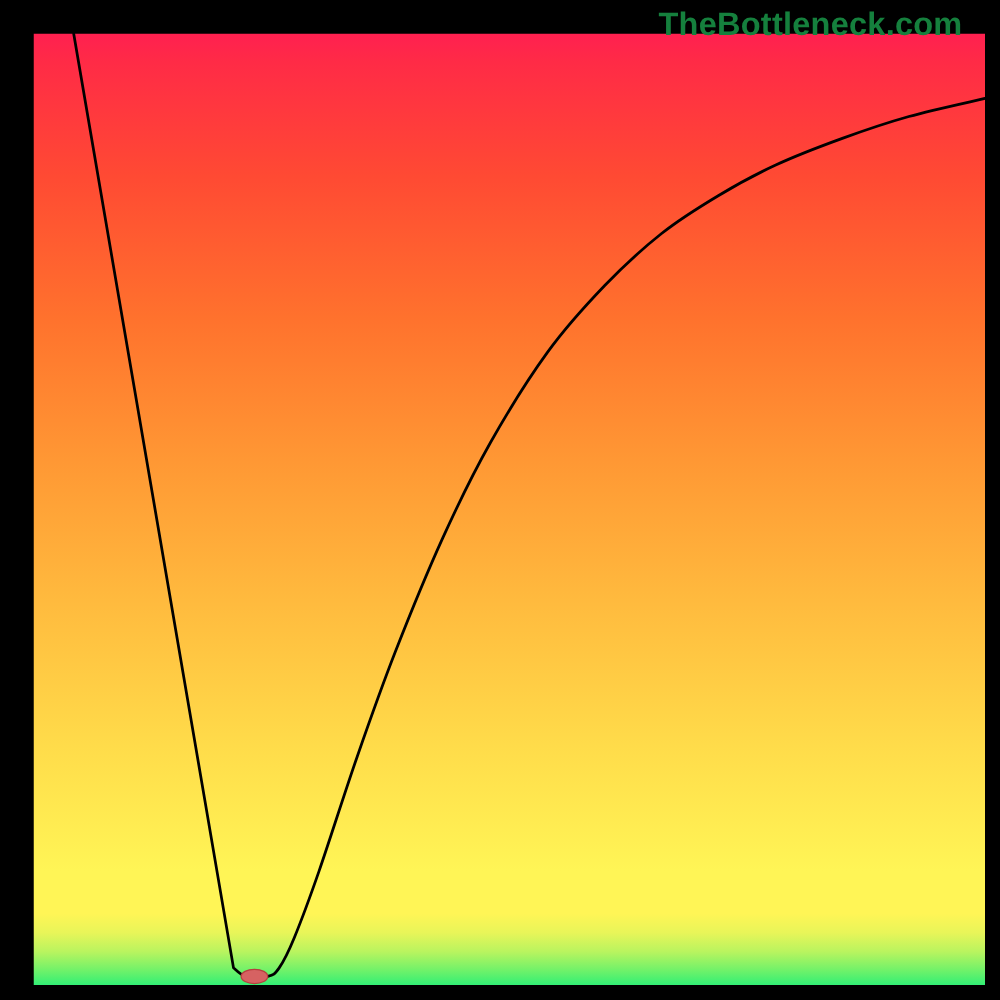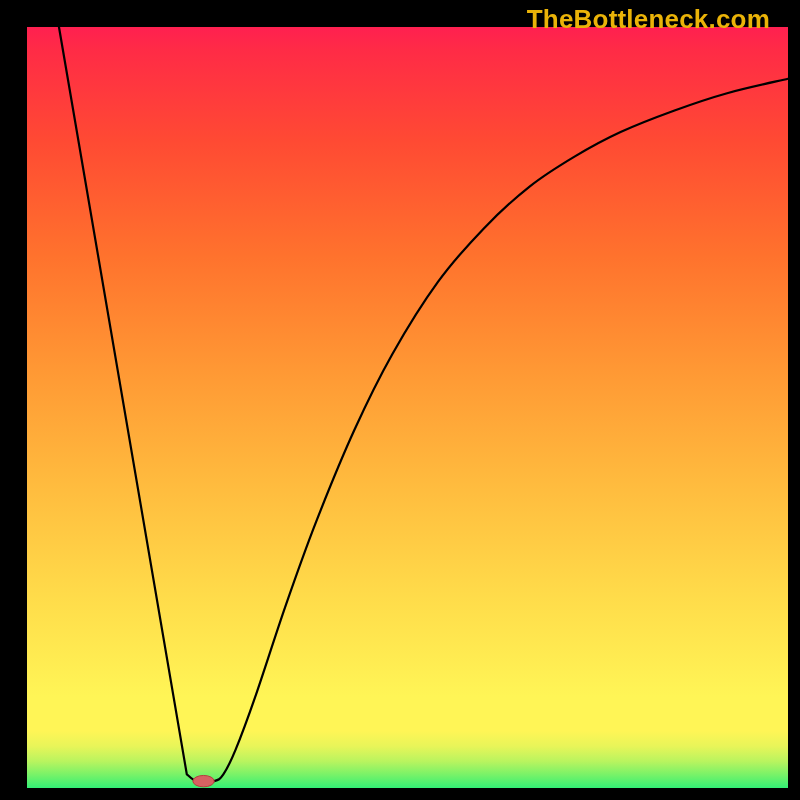--- a/index.html
+++ b/index.html
@@ -15,21 +15,21 @@
     width: 800px;
     height: 800px;
     background: #000;
   }
   .watermark {
     position: absolute;
     top: 4px;
     right: 30px;
     font-size: 26px;
     font-weight: 600;
-    color: #eab308;
+    color: #15803d;
     letter-spacing: 0.2px;
     z-index: 30;
   }
   svg {
     position: absolute;
     top: 0;
     left: 0;
   }
 </style>
 </head>

